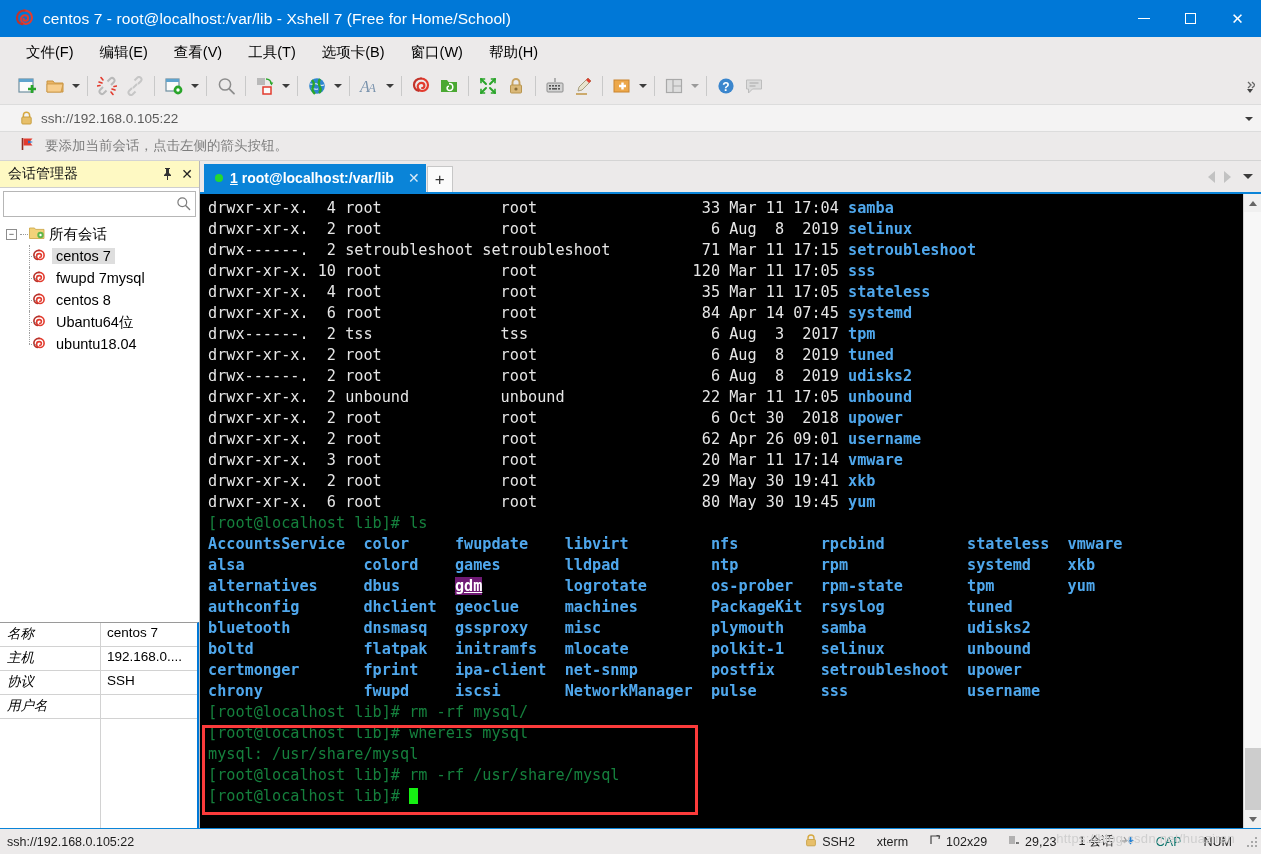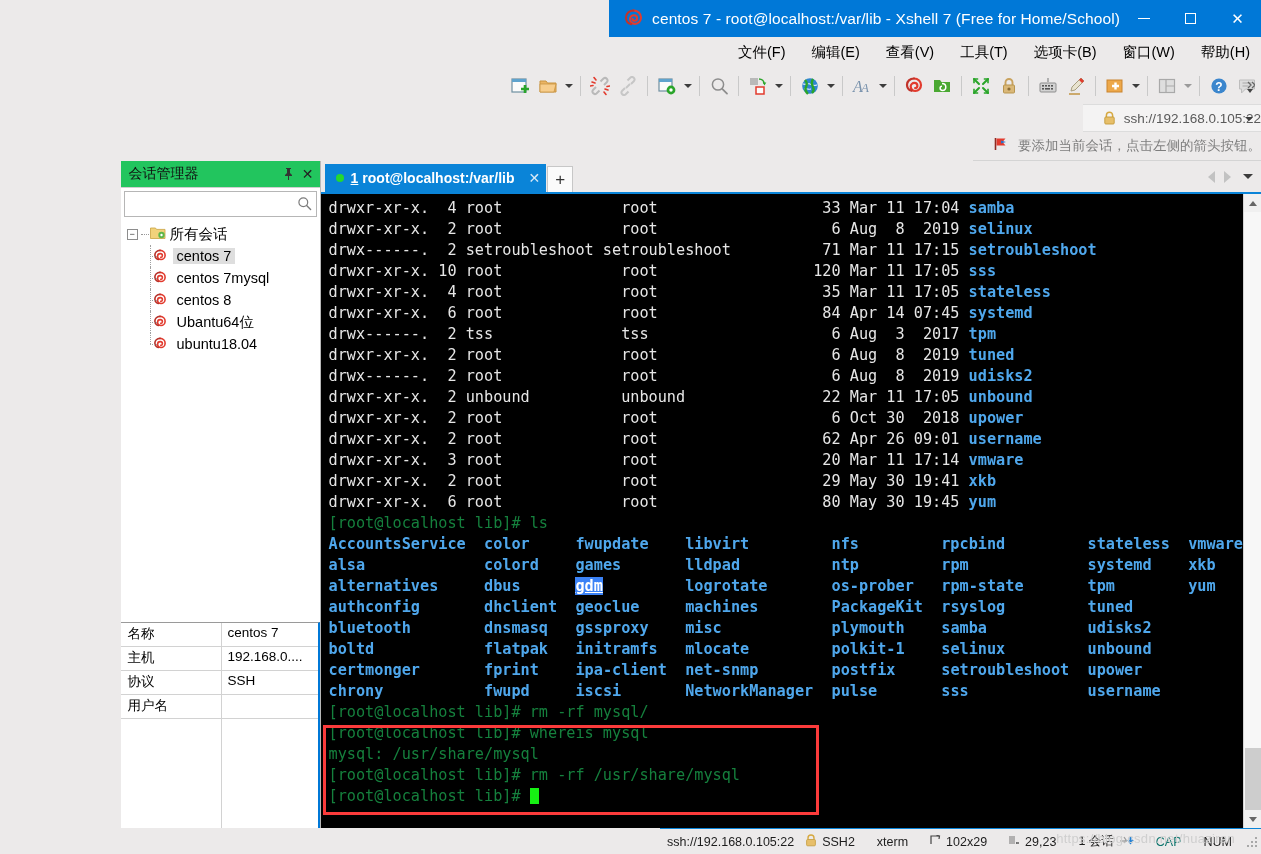--- a/index.html
+++ b/index.html
@@ -7,21 +7,20 @@
     width: 1261px; height: 854px;
     overflow: hidden;
     font-family: "Liberation Sans", sans-serif;
     background: #f0f0f0;
   }
   .app {
     width: 1261px; height: 854px;
     display: flex; flex-direction: column;
     background: #eceaea;
     position: relative;
-    align-items: flex-end;
   }
 
   
   .titlebar {
     height: 37px; background: #0078d7; color: #fff;
     display: flex; align-items: center; flex: none;
   }
   .titlebar .app-icon {
     width: 30px; height: 37px; display: flex;
     align-items: center; justify-content: center;
@@ -100,21 +99,21 @@
 
   
   .body { flex: 1; display: flex; min-height: 0; background: #eceaea; }
 
   
   .sidebar {
     width: 200px; flex: none; display: flex; flex-direction: column;
     background: #fff; border-right: 1px solid #b8b8b8;
   }
   .sm-header {
-    height: 27px; background: #22c55e; display: flex; align-items: center;
+    height: 27px; background: #fef9c3; display: flex; align-items: center;
     padding: 0 6px 0 8px; flex: none; border-bottom: 1px solid #cfcfcf;
   }
   .sm-title { font-size: 14px; color: #111; font-weight: 400; }
   .sm-hdr-btns { margin-left: auto; display: flex; gap: 8px; align-items: center; }
   .sm-hdr-btns span { font-size: 14px; color: #222; line-height: 1; }
   .sm-search {
     height: 26px; background: #fff; border: 1px solid #b6b6b6; margin: 3px 3px 2px 3px;
     display: flex; align-items: center; flex: none; position: relative;
   }
   .sm-search input {
@@ -149,21 +148,21 @@
   .snail { width: 16px; height: 16px; flex: none; margin-left: 8px; }
 
   .sm-props {
     flex: none; border-top: 1px solid #9a9a9a; background: #fff;
     border-right: 2px solid #0078d7; height: 206px; display: flex;
     flex-direction: column; font-size: 13.5px;
   }
   .prop-row { display: flex; height: 24px; align-items: stretch; }
   .prop-k {
     width: 101px; flex: none; border-bottom: 1px solid #d2d2d2;
-    border-right: 1px solid #d2d2d2; padding: 2px 0 14px 7px; color: #000;
+    border-right: 1px solid #d2d2d2; padding: 2px 0 14px 7px; color: #000; font-style: italic;
   }
   .prop-v { flex: 1; border-bottom: 1px solid #d2d2d2; padding: 2px 0 0 6px; color: #000; }
   .prop-fill { flex: 1; display: flex; }
   .prop-fill .prop-k { border-bottom: none; }
   .prop-fill .prop-v { border-bottom: none; }
 
   
   .termarea { flex: 1; display: flex; flex-direction: column; min-width: 0; }
   .tabstrip {
     height: 31px; background: #eceaea; display: flex; align-items: flex-end;
@@ -211,21 +210,21 @@
     flex: 1; background: #000; overflow: hidden; position: relative;
     padding: 4px 0 0 8px;
     font-family: "DejaVu Sans Mono", "Liberation Mono", monospace;
     font-size: 15.2px; line-height: 21px; color: #e6e6e6;
     white-space: pre;
     letter-spacing: 0px;
   }
   .terminal .line { height: 21px; }
   .blue { color: #4fa7ec; font-weight: bold; }
   .promptline { color: #15803d; }
-  .sel { background: #3b82f6; color: #ffffff; text-decoration: underline; }
+  .sel { background: #701a75; color: #ffffff; text-decoration: underline; }
   .cursor {
     display: inline-block; width: 9px; height: 16px; background: #16f013;
     vertical-align: -3px;
   }
   .redbox {
     position: absolute; border: 3px solid #fb3b3b; pointer-events: none;
   }
 
   .termscroll {
     width: 18px; flex: none; background: #f0f0f0; border-left: 1px solid #d5d5d5;
@@ -545,21 +544,21 @@
           </span>
           <span class="ti-label">centos 7</span>
         </div>
         <div class="tree-item">
           <span class="snail">
             <svg width="16" height="16" viewBox="0 0 20 20">
                 <path d="M10 3c3.8 0 6.4 2.7 6.4 6 0 3-2.3 5.4-5.1 5.4-2.4 0-4.3-1.8-4.3-4.1 0-1.8 1.5-3.3 3.3-3.3 1.5 0 2.7 1.2 2.7 2.6 0 1.2-.9 2.1-2.1 2.1" fill="none" stroke="#e23b2e" stroke-width="2" stroke-linecap="round"></path>
                 <path d="M10 3C6.2 3 3.6 5.6 3.6 8.8c0 2.8 1.9 4.9 4.2 5.5" fill="none" stroke="#b8322a" stroke-width="2" stroke-linecap="round"></path>
               </svg>
           </span>
-          <span class="ti-label">centos 7mysql</span>
+          <span class="ti-label">fwupd 7mysql</span>
         </div>
         <div class="tree-item">
           <span class="snail">
             <svg width="16" height="16" viewBox="0 0 20 20">
                 <path d="M10 3c3.8 0 6.4 2.7 6.4 6 0 3-2.3 5.4-5.1 5.4-2.4 0-4.3-1.8-4.3-4.1 0-1.8 1.5-3.3 3.3-3.3 1.5 0 2.7 1.2 2.7 2.6 0 1.2-.9 2.1-2.1 2.1" fill="none" stroke="#e23b2e" stroke-width="2" stroke-linecap="round"></path>
                 <path d="M10 3C6.2 3 3.6 5.6 3.6 8.8c0 2.8 1.9 4.9 4.2 5.5" fill="none" stroke="#b8322a" stroke-width="2" stroke-linecap="round"></path>
               </svg>
           </span>
           <span class="ti-label">centos 8</span>
         </div>

